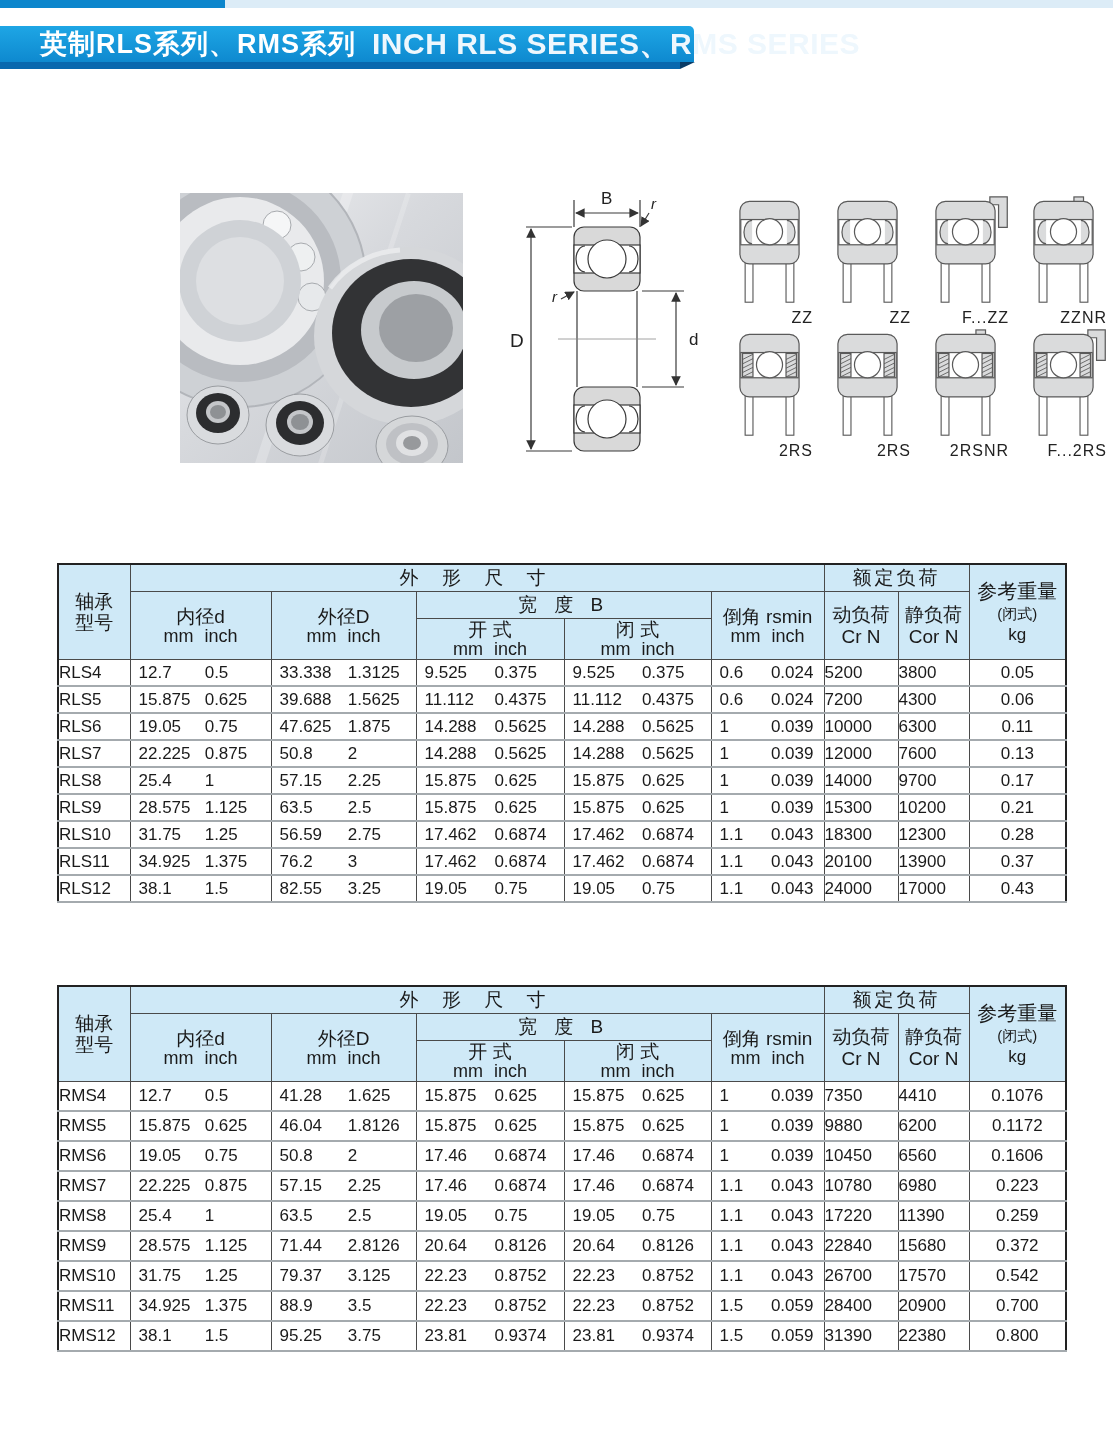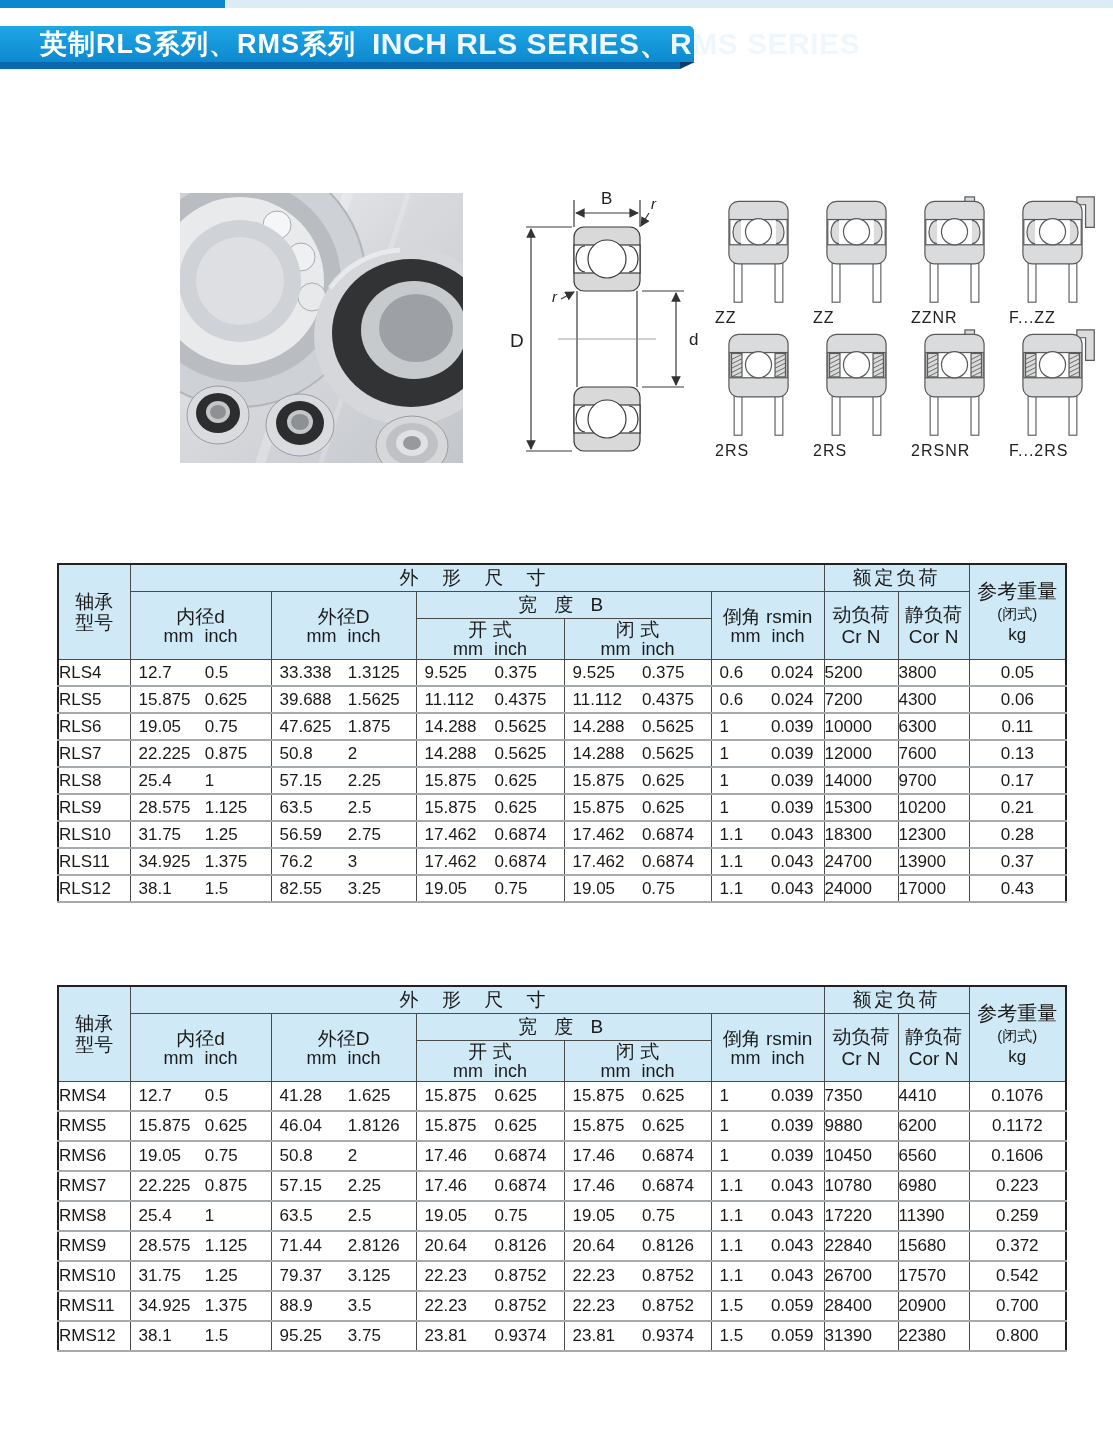--- a/index.html
+++ b/index.html
@@ -20,21 +20,21 @@
   .ribbon-fold{position:absolute;left:680px;top:36px;width:0;height:0;
       border-top:7px solid #0a3c66;border-right:15px solid transparent}
   
   .photo{position:absolute;left:180px;top:193px;width:283px;height:270px;overflow:hidden}
   
   .diagram{position:absolute;left:498px;top:182px;width:222px;height:302px}
   .diagram text{font-family:"Liberation Sans","DejaVu Sans",sans-serif;fill:#222}
   
   .types-grid{position:absolute;left:715px;top:196px;width:394px;height:266px;
       display:grid;grid-template-columns:repeat(4,98px);grid-template-rows:133px 133px}
-  .type-cell{display:flex;flex-direction:column;align-items:flex-start;justify-content:flex-start}
+  .type-cell{display:flex;flex-direction:column;align-items:flex-end;justify-content:flex-start}
   .type-label{font-size:16px;color:#222;letter-spacing:1px;margin-top:1px;white-space:nowrap}
   .ln{fill:#ffffff;stroke:#5a5a5a;stroke-width:1.3}
   .fillp{fill:#dadbdc;stroke:#5a5a5a;stroke-width:1.4}
   .cav{fill:#ffffff;stroke:#5a5a5a;stroke-width:1.4}
   .hl{stroke:#5a5a5a;stroke-width:1}
   
   table.spec{position:absolute;left:57px;width:1008px;border-collapse:collapse;table-layout:fixed;
       background:#fff;border:2px solid #222}
   .t1{top:563px}
   .t2{top:985px}
@@ -204,41 +204,41 @@
           <path d="M30,28 a9,13 0 0 0 0,27" class="fillp"></path>
           <path d="M70,28 a9,13 0 0 1 0,27" class="fillp"></path>
           <circle cx="50" cy="41" r="15" class="cav"></circle>
         </svg></div>
       <div class="type-label">ZZ</div>
     </div>
     <div class="type-cell">
       <div><svg viewBox="0 0 100 124" width="87" height="108">
           <rect x="22" y="76" width="9" height="46" class="ln"></rect>
           <rect x="69" y="76" width="9" height="46" class="ln"></rect>
-          <rect x="62" y="1" width="11" height="13" class="fillp"></rect>
+          <path d="M78,10 L78,1 L98,1 L98,36 L88,36 L88,10 Z" class="fillp"></path>
           <rect x="16" y="6" width="68" height="72" rx="11" class="fillp"></rect>
           <rect x="17" y="27" width="66" height="29" class="cav"></rect>
           <path d="M30,28 a9,13 0 0 0 0,27" class="fillp"></path>
           <path d="M70,28 a9,13 0 0 1 0,27" class="fillp"></path>
           <circle cx="50" cy="41" r="15" class="cav"></circle>
         </svg></div>
-      <div class="type-label">ZZNR</div>
-    </div>
-    <div class="type-cell">
-      <div><svg viewBox="0 0 100 124" width="87" height="108">
-          <rect x="22" y="76" width="9" height="46" class="ln"></rect>
-          <rect x="69" y="76" width="9" height="46" class="ln"></rect>
-          <path d="M78,10 L78,1 L98,1 L98,36 L88,36 L88,10 Z" class="fillp"></path>
+      <div class="type-label">F...ZZ</div>
+    </div>
+    <div class="type-cell">
+      <div><svg viewBox="0 0 100 124" width="87" height="108">
+          <rect x="22" y="76" width="9" height="46" class="ln"></rect>
+          <rect x="69" y="76" width="9" height="46" class="ln"></rect>
+          <rect x="62" y="1" width="11" height="13" class="fillp"></rect>
           <rect x="16" y="6" width="68" height="72" rx="11" class="fillp"></rect>
           <rect x="17" y="27" width="66" height="29" class="cav"></rect>
           <path d="M30,28 a9,13 0 0 0 0,27" class="fillp"></path>
           <path d="M70,28 a9,13 0 0 1 0,27" class="fillp"></path>
           <circle cx="50" cy="41" r="15" class="cav"></circle>
         </svg></div>
-      <div class="type-label">F...ZZ</div>
+      <div class="type-label">ZZNR</div>
     </div>
     <div class="type-cell">
       <div><svg viewBox="0 0 100 124" width="87" height="108">
           <rect x="22" y="76" width="9" height="46" class="ln"></rect>
           <rect x="69" y="76" width="9" height="46" class="ln"></rect>
           <rect x="16" y="6" width="68" height="72" rx="11" class="fillp"></rect>
           <rect x="17" y="27" width="66" height="29" class="cav"></rect>
           <rect x="19" y="28" width="12" height="27" class="fillp"></rect>
           <line x1="19" y1="35" x2="31" y2="29" class="hl"></line>
           <line x1="19" y1="40" x2="31" y2="34" class="hl"></line>
@@ -463,21 +463,21 @@
         <td class="c-num">12300</td>
         <td class="c-wt">0.28</td>
       </tr>
       <tr>
         <td class="c-model">RLS11</td>
         <td class="c-pair"><span>34.925</span><span>1.375</span></td>
         <td class="c-pair"><span>76.2</span><span>3</span></td>
         <td class="c-pair"><span>17.462</span><span>0.6874</span></td>
         <td class="c-pair"><span>17.462</span><span>0.6874</span></td>
         <td class="c-pair"><span>1.1</span><span>0.043</span></td>
-        <td class="c-num">24700</td>
+        <td class="c-num">20100</td>
         <td class="c-num">13900</td>
         <td class="c-wt">0.37</td>
       </tr>
       <tr>
         <td class="c-model">RLS12</td>
         <td class="c-pair"><span>38.1</span><span>1.5</span></td>
         <td class="c-pair"><span>82.55</span><span>3.25</span></td>
         <td class="c-pair"><span>19.05</span><span>0.75</span></td>
         <td class="c-pair"><span>19.05</span><span>0.75</span></td>
         <td class="c-pair"><span>1.1</span><span>0.043</span></td>

